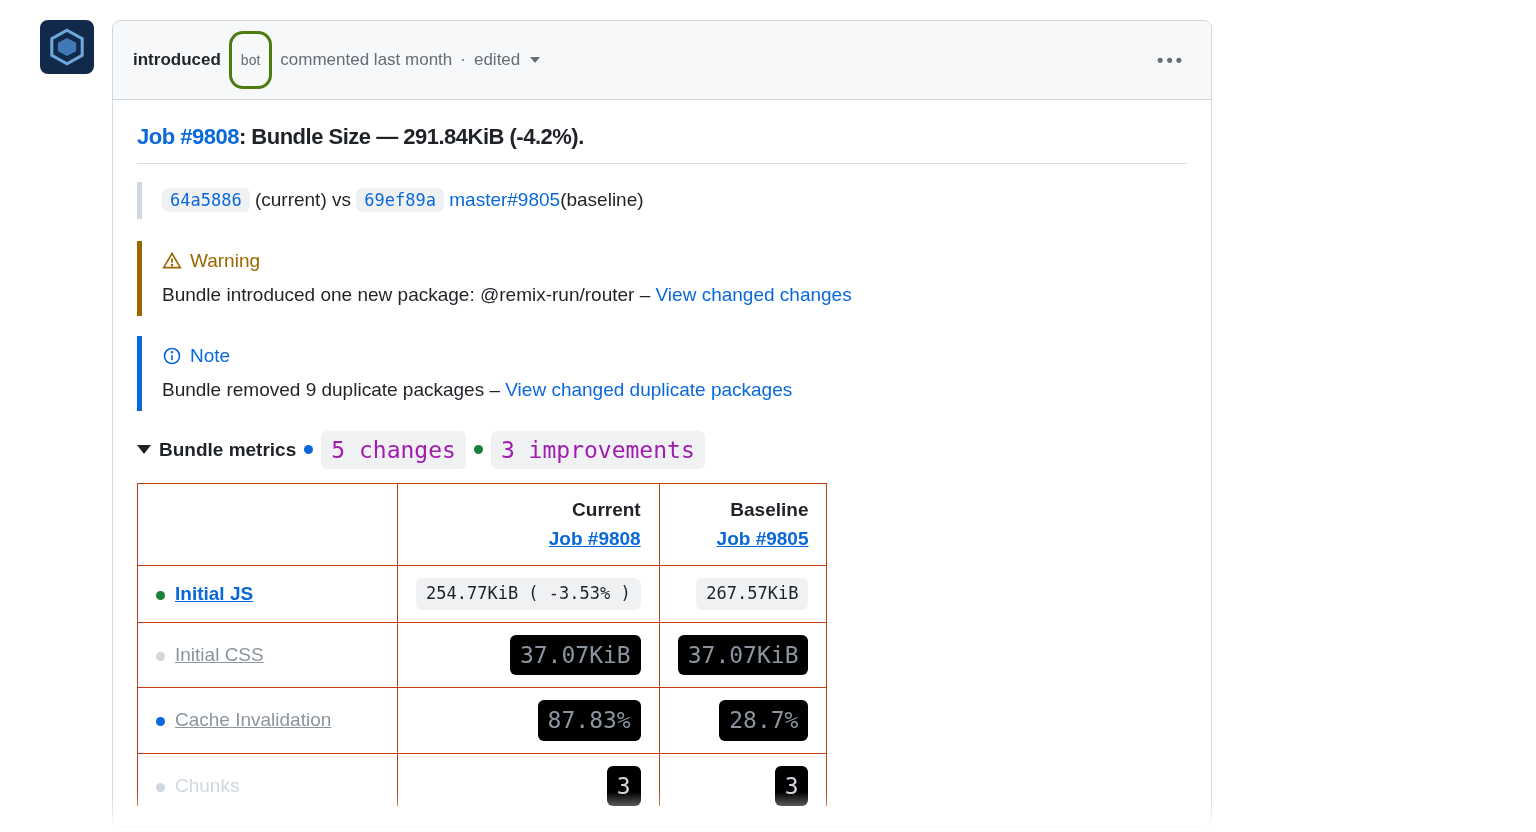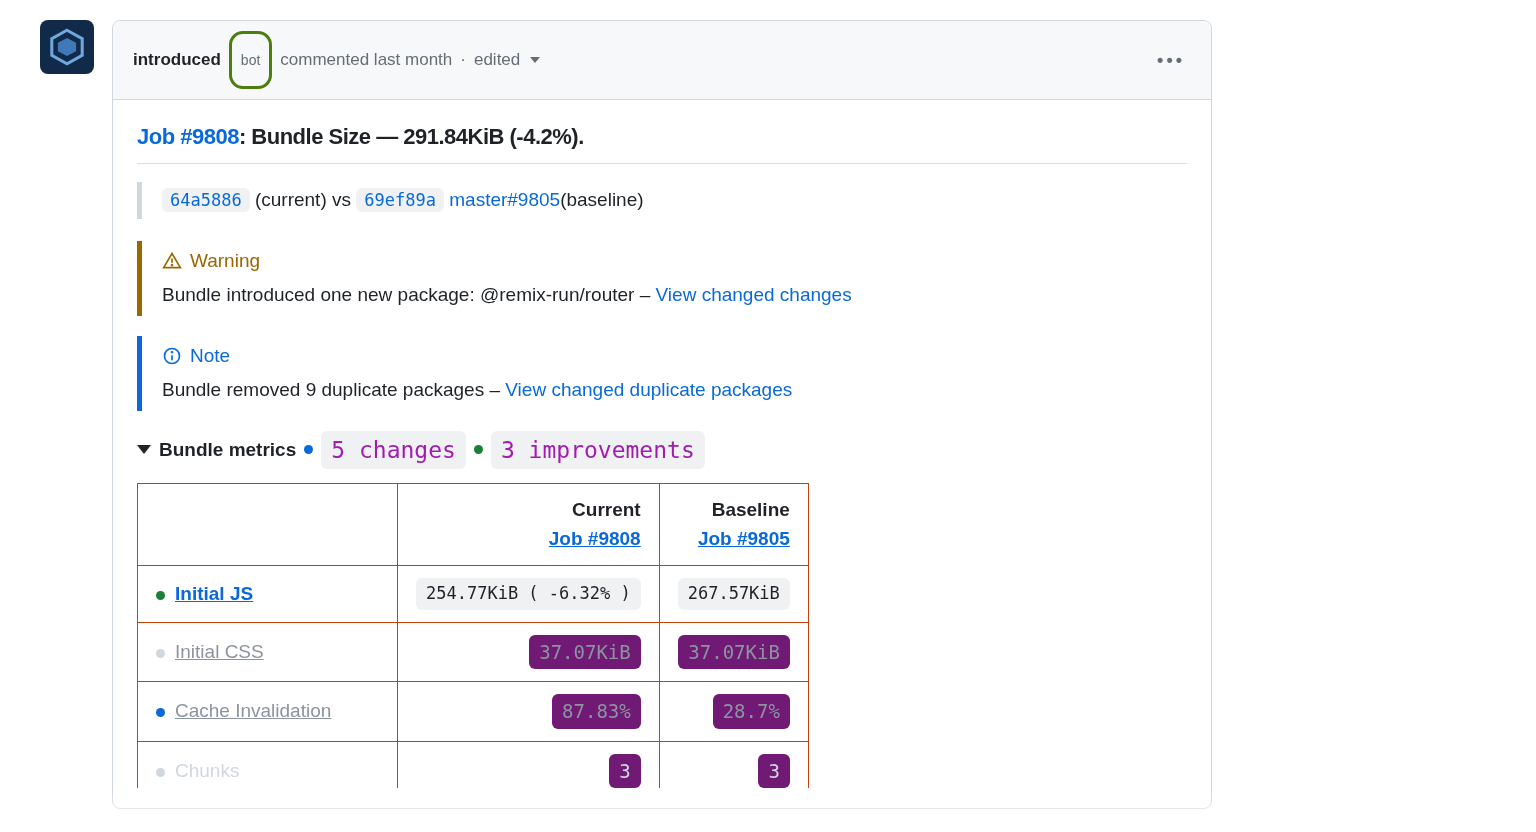--- a/index.html
+++ b/index.html
@@ -170,25 +170,25 @@
     font-family: ui-monospace, SFMono-Regular, Menlo, Consolas, monospace;
     background: #eff1f3;
     color: #1f2328;
     border-radius: 6px;
     padding: 3px 10px;
     font-size: 17px;
     display: inline-block;
   }
   td .valchip-muted {
     font-family: ui-monospace, SFMono-Regular, Menlo, Consolas, monospace;
-    background: #701a75;
+    background: #000000;
     color: #8c959f;
     border-radius: 6px;
     padding: 3px 10px;
-    font-size: 19px;
+    font-size: 23px;
     display: inline-block;
   }
   tr.faded td { color: #8c959f; }
   tr.cutoff td { padding-top: 12px; padding-bottom: 0; border-bottom: none; color:#d0d7de; }
   .dot-grey { background: #d0d7de; }
   .fade-bottom {
     position: absolute;
     left: 0; right: 0; bottom: 0; height: 40px;
     background: linear-gradient(to bottom, rgba(255,255,255,0), #ffffff);
     pointer-events: none;
@@ -279,21 +279,21 @@
             </th>
             <th>
               <div>Baseline</div>
               <a href="#" class="joblink">Job #9805</a>
             </th>
           </tr>
         </thead>
         <tbody>
           <tr>
             <td class="metric"><span class="row-dot" style="background:#1a7f37"></span><a href="#" class="mname-active">Initial JS</a></td>
-            <td><span class="valchip">254.77KiB ( -6.32% )</span></td>
+            <td><span class="valchip">254.77KiB ( -3.53% )</span></td>
             <td><span class="valchip">267.57KiB</span></td>
           </tr>
           <tr class="faded">
             <td class="metric"><span class="row-dot dot-grey"></span><a href="#" class="mname-muted">Initial CSS</a></td>
             <td><span class="valchip-muted">37.07KiB</span></td>
             <td><span class="valchip-muted">37.07KiB</span></td>
           </tr>
           <tr class="faded">
             <td class="metric"><span class="row-dot dot-blue"></span><a href="#" class="mname-muted">Cache Invalidation</a></td>
             <td><span class="valchip-muted">87.83%</span></td>

